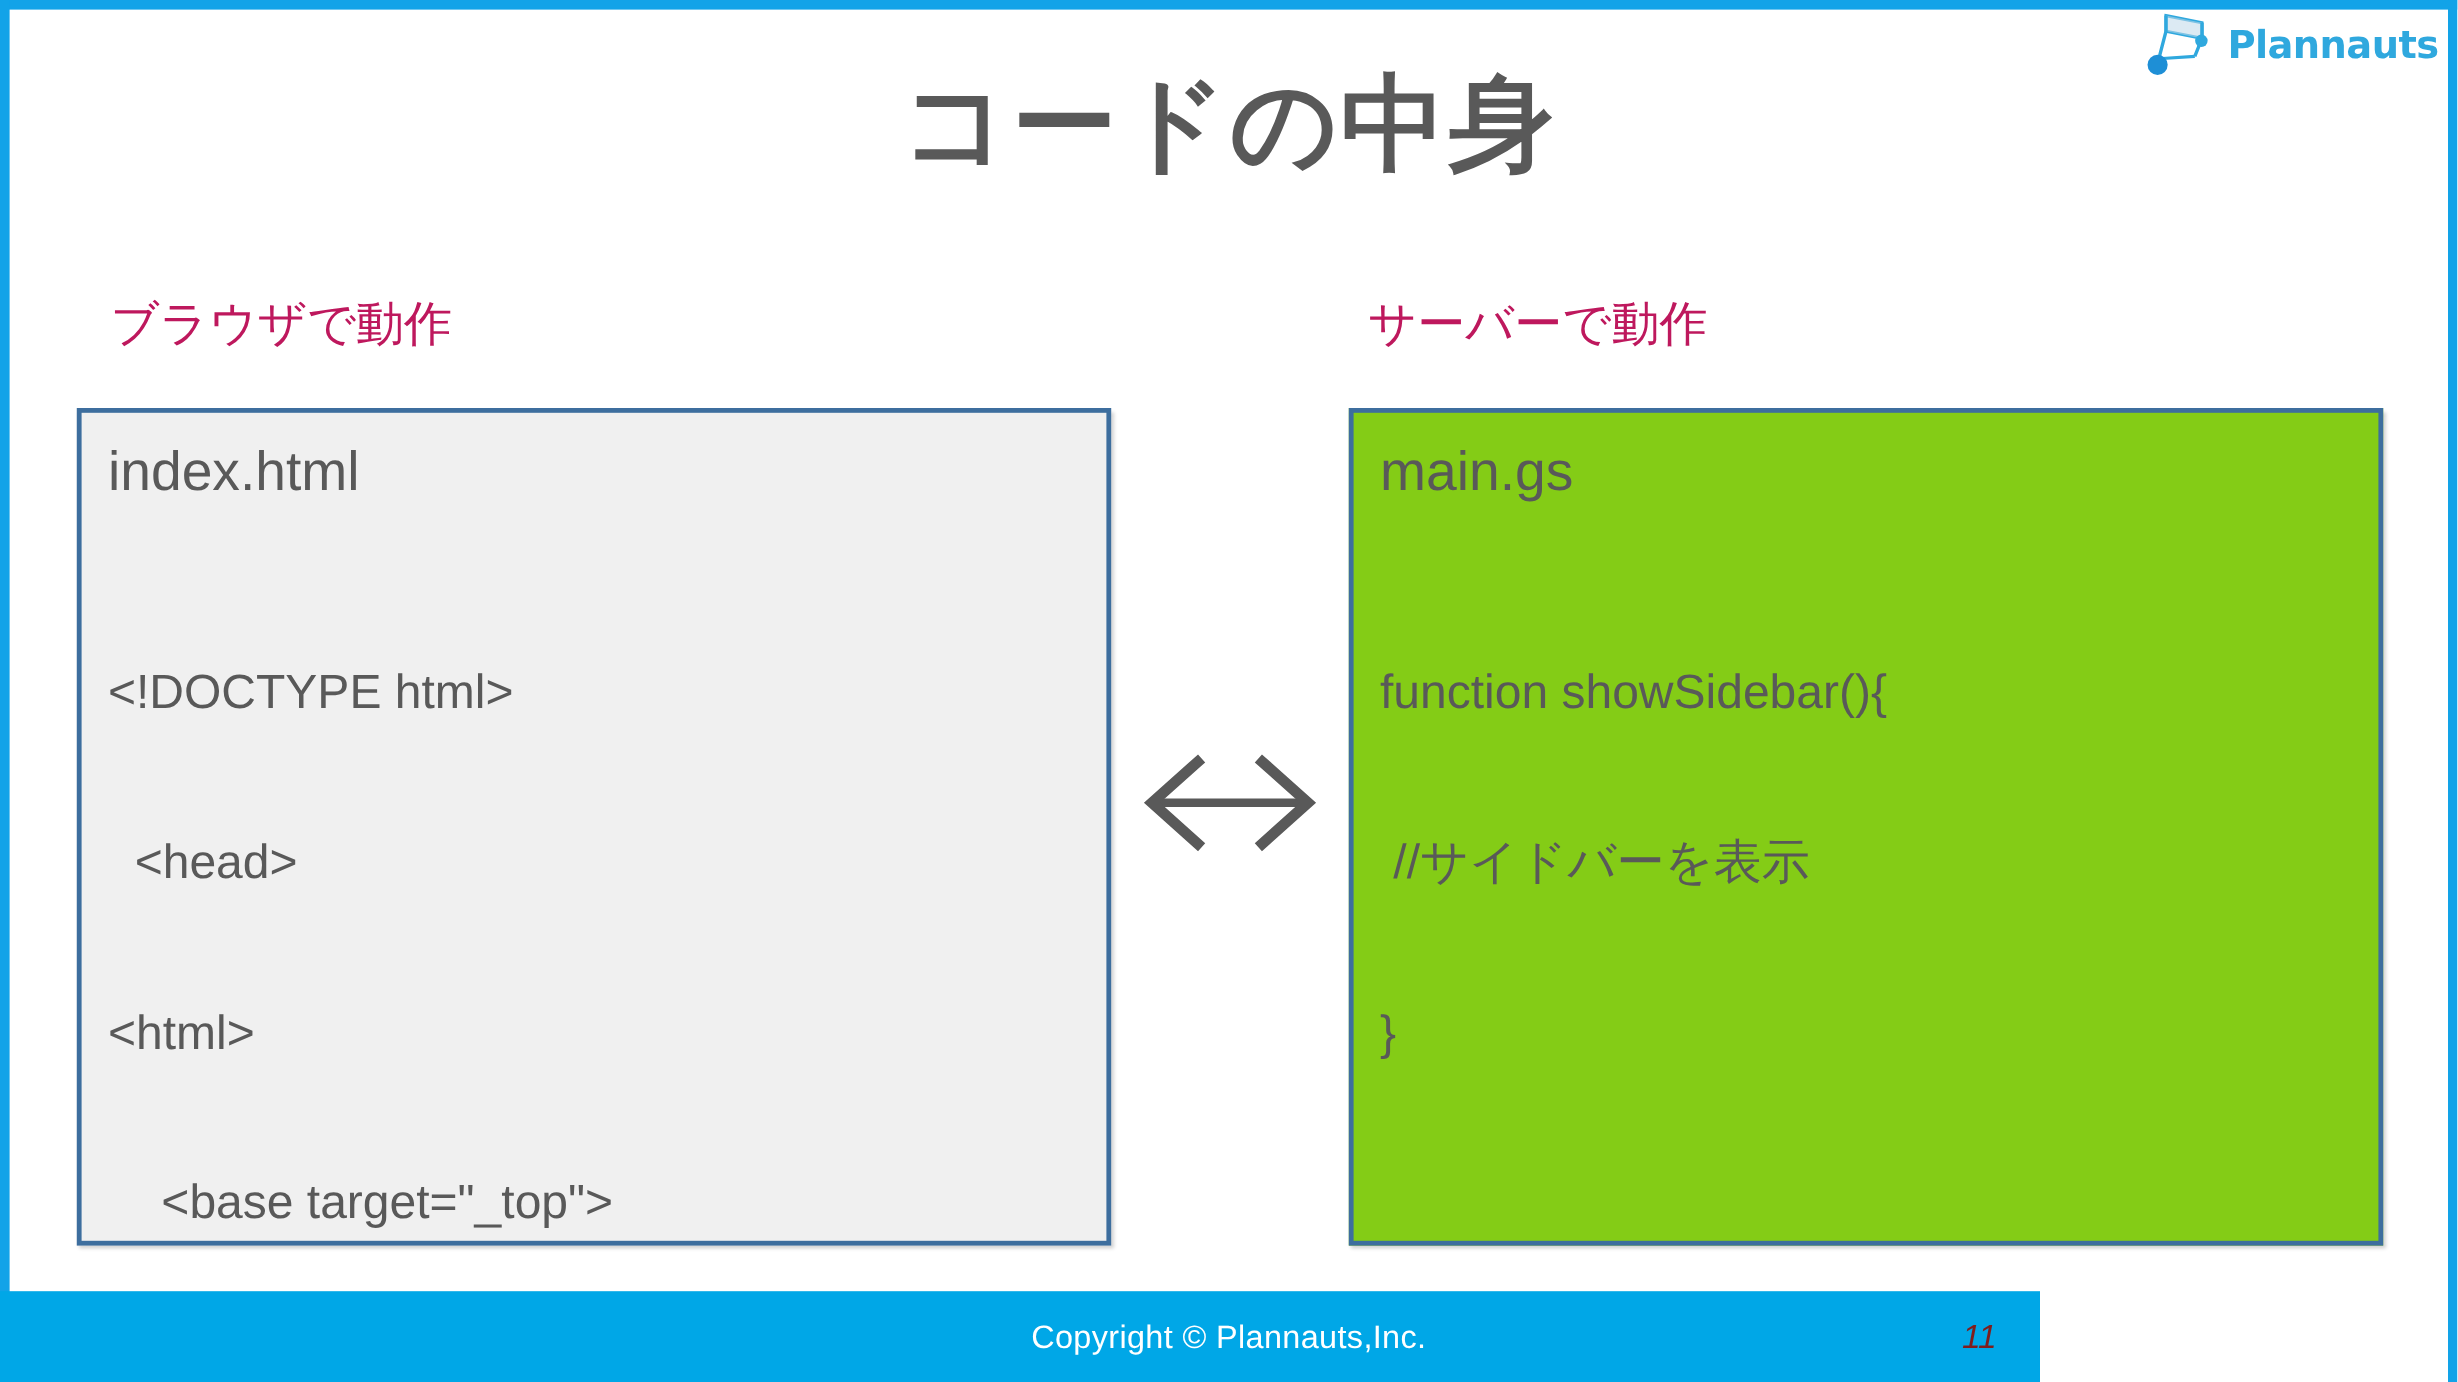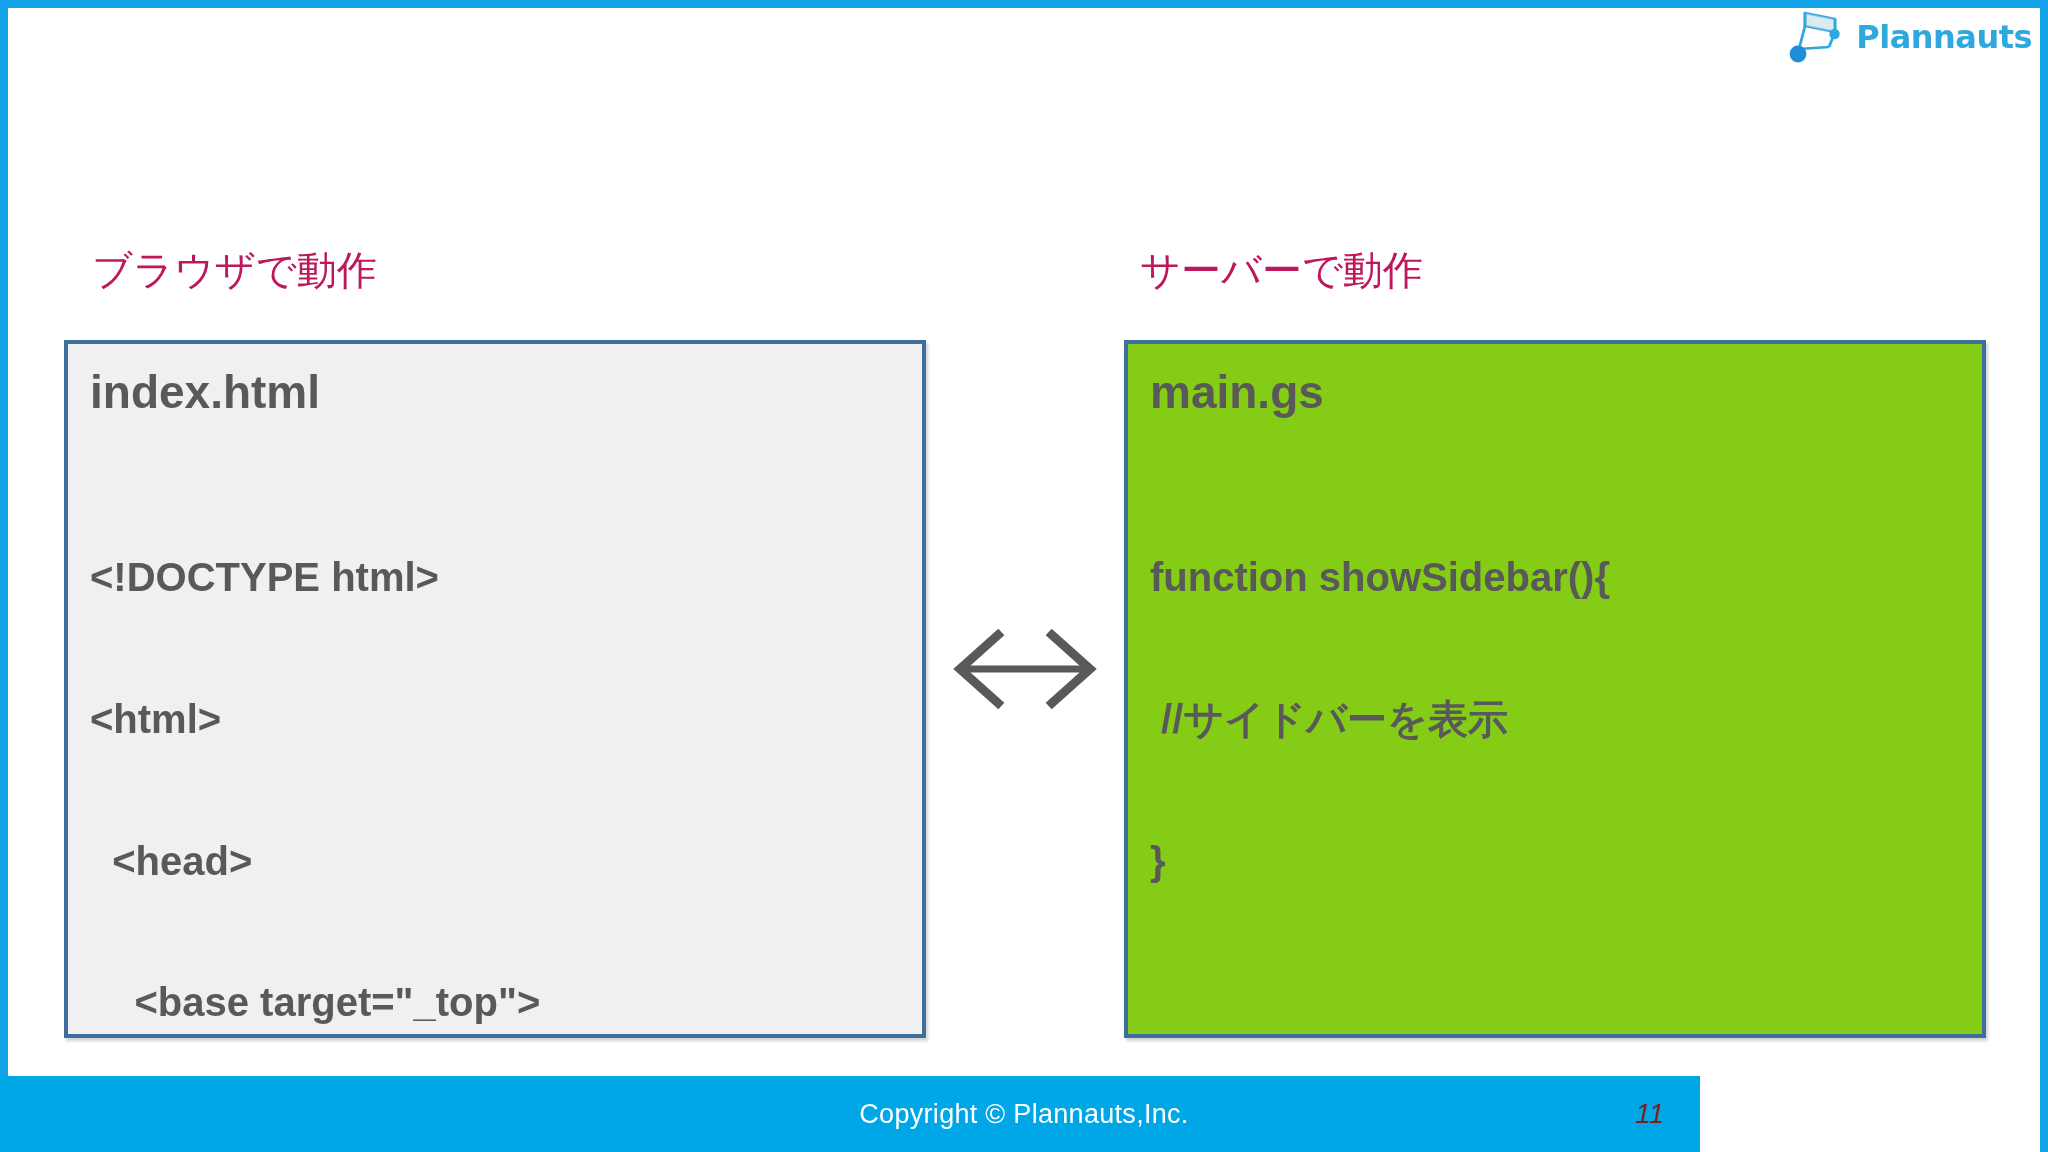--- a/index.html
+++ b/index.html
@@ -93,21 +93,20 @@
   
   .code-box {
     position: absolute;
     top: 340px;
     height: 698px;
     box-sizing: border-box;
     border: 4px solid #3D6E9E;
     padding: 20px 22px 0 22px;
     overflow: hidden;
     box-shadow: 2px 3px 3px rgba(0,0,0,0.18);
-    font-weight: bold;
   }
   .code-box.left {
     left: 64px;
     width: 862px;
     background: #F0F0F0;
   }
   .code-box.right {
     left: 1124px;
     width: 862px;
     background: #84cc16;
@@ -188,30 +187,31 @@
       <polygon points="17,4 47,10 47,23 17,17" fill="#BFD9EA" opacity="0.55"></polygon>
       <path d="M17,4 L17,17 L11,40" fill="none" stroke="#2FA8DE" stroke-width="2.8"></path>
       <path d="M47,10 L47,23 L41,38" fill="none" stroke="#2FA8DE" stroke-width="2.8"></path>
       <path d="M11,40 L41,38" fill="none" stroke="#2FA8DE" stroke-width="2.6"></path>
       <circle cx="46.5" cy="25" r="5.2" fill="#2FA8DE"></circle>
       <circle cx="10" cy="45" r="8.4" fill="#1E8FD6"></circle>
     </svg>
     <span class="logo-text">Plannauts</span>
   </div>
 
+  <div class="page-title">コードの中身</div>
 
   <div class="col-head left">ブラウザで動作</div>
   <div class="col-head right">サーバーで動作</div>
 
   <div class="code-box left">
     <div class="code-filename">index.html</div>
     <div class="code-body">
       <div class="code-line">&lt;!DOCTYPE html&gt;</div>
+      <div class="code-line">  &lt;head&gt;</div>
       <div class="code-line">&lt;html&gt;</div>
-      <div class="code-line">  &lt;head&gt;</div>
       <div class="code-line">    &lt;base target="_top"&gt;</div>
       
       
       
       
       
       
       
       
     </div>

